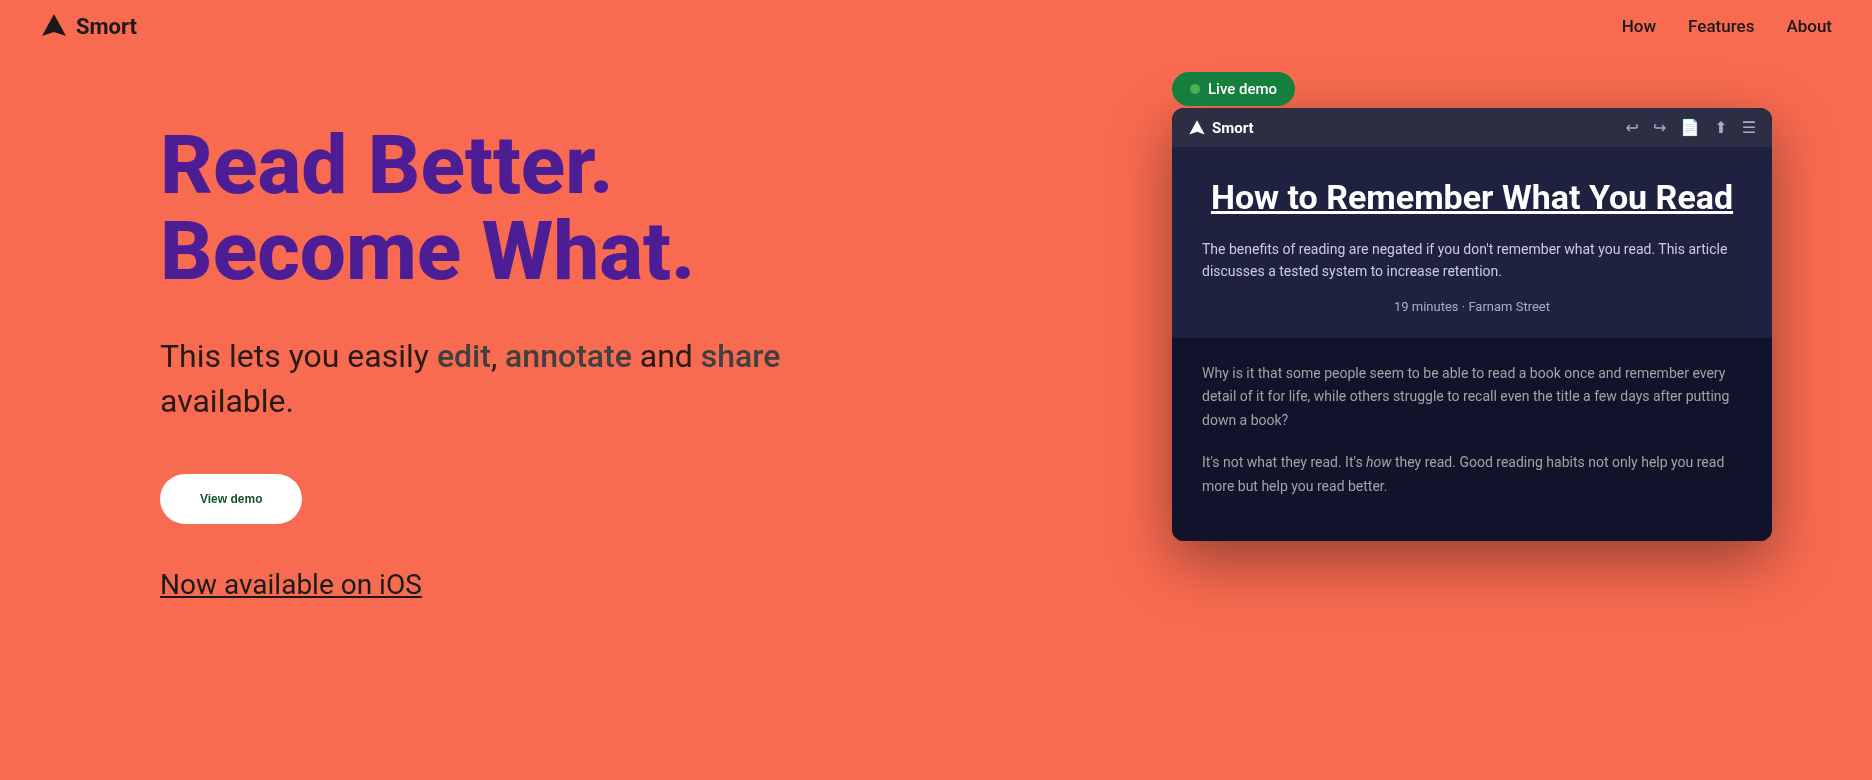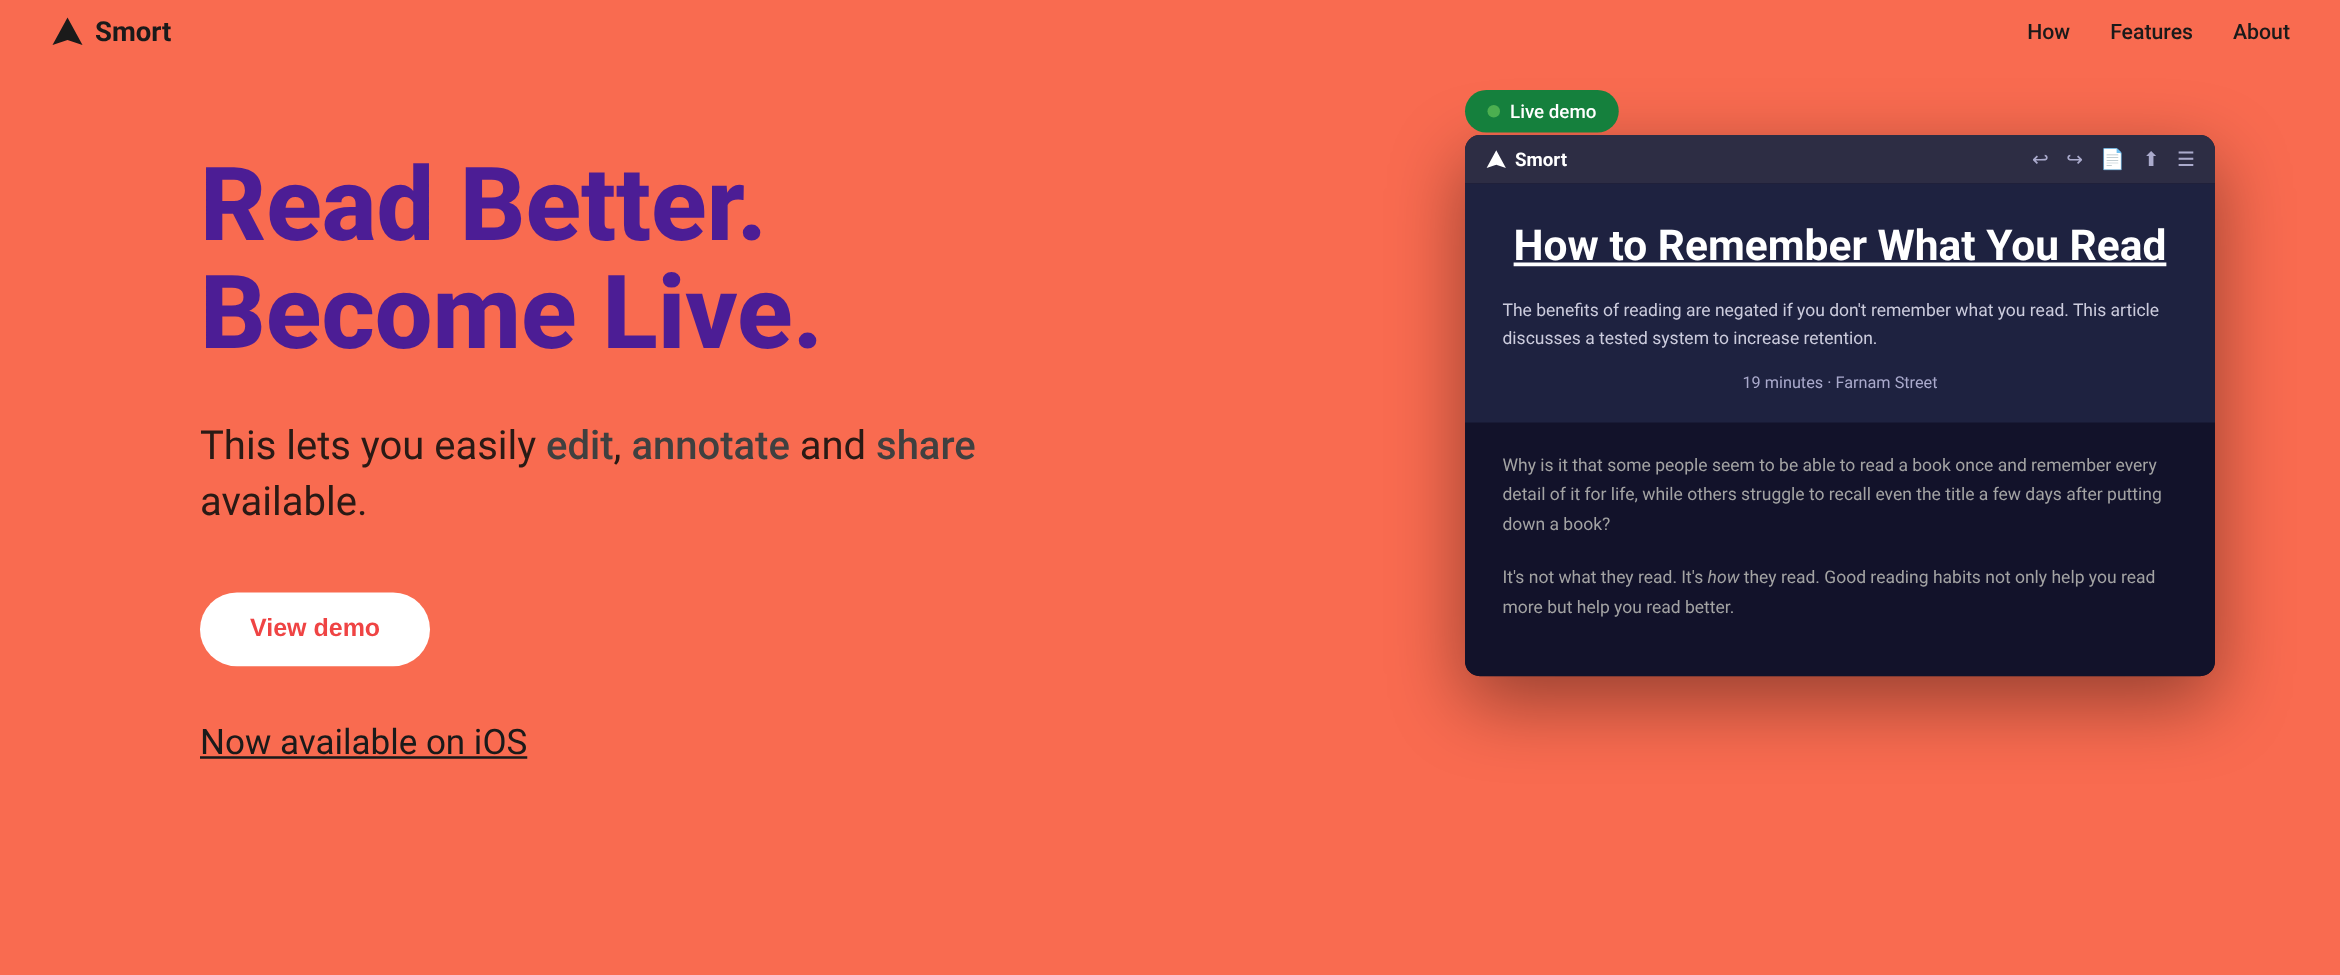--- a/index.html
+++ b/index.html
@@ -88,24 +88,24 @@
     }
 
     .hero-subtext .highlight {
       color: #404040;
       font-weight: 500;
     }
 
     .btn-view-demo {
       display: inline-block;
       background: #ffffff;
-      color: #ef4444;
+      color: #14532d;
       padding: 18px 40px;
       border-radius: 50px;
-      font-size: 20px;
+      font-size: 12px;
       font-weight: 700;
       border: none;
       cursor: pointer;
       text-decoration: none;
       margin-bottom: 28px;
     }
 
     .ios-link {
       display: block;
       color: #1a1a1a;
@@ -248,21 +248,21 @@
     <a href="#how">How</a>
     <a href="#features">Features</a>
     <a href="#about">About</a>
   </div>
 </nav>
 
 <section class="hero">
   <div class="hero-left">
     <h1 class="hero-headline">
       <span>Read Better.</span><br>
-      <span>Become Live.</span>
+      <span>Become What.</span>
     </h1>
     <p class="hero-subtext">
       <span>This lets you easily </span><span class="highlight">edit</span><span>, </span><span class="highlight">annotate</span><span> and </span><span class="highlight">share</span><span> available.</span>
     </p>
     <div style="margin-bottom: 16px;">
       <button class="btn-view-demo">View demo</button>
     </div>
     <a class="ios-link" href="#ios">Now available on iOS</a>
   </div>
 

